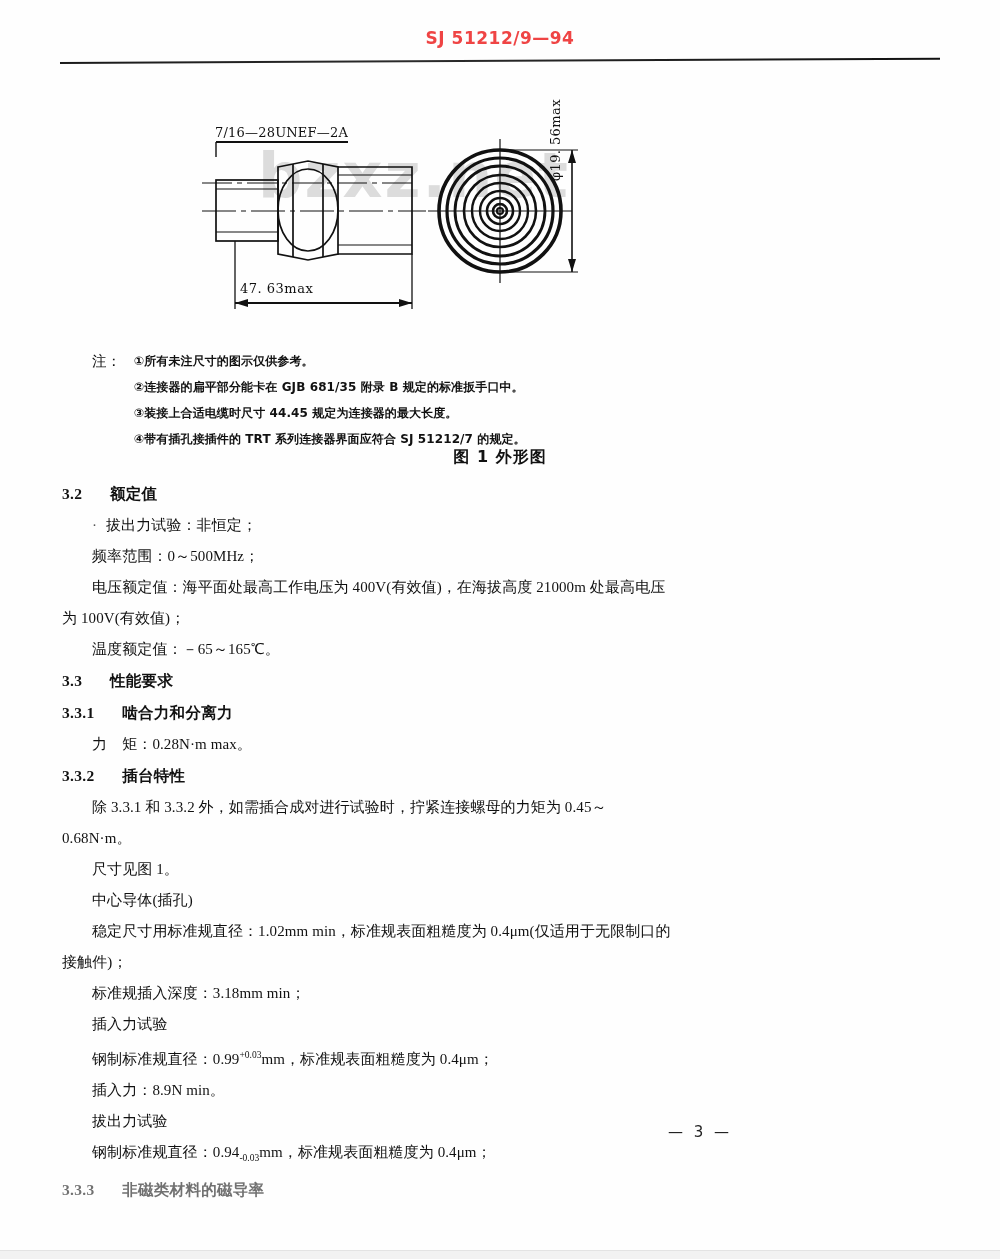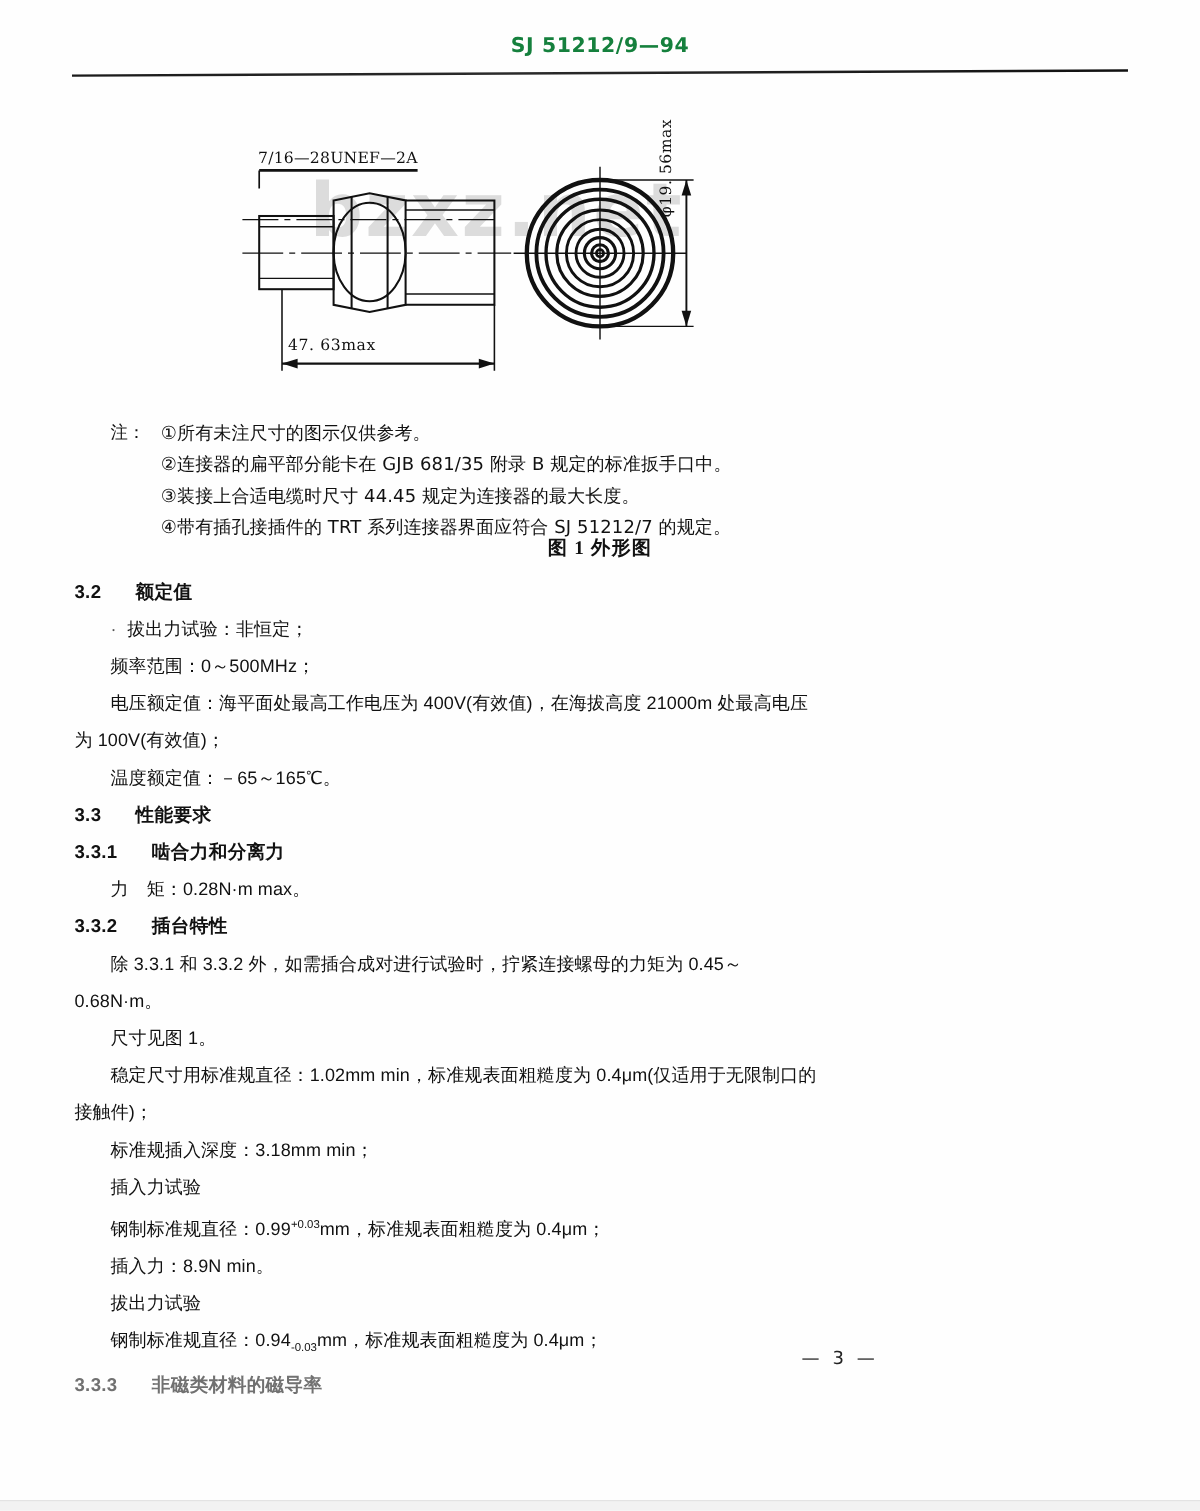--- a/index.html
+++ b/index.html
@@ -28,21 +28,21 @@
     position: absolute;
     left: 0; top: 28px;
     width: 1000px;
     text-align: center;
   }
   .header-title {
     font-family: "DejaVu Sans", "Liberation Sans", sans-serif;
     font-size: 17px;
     font-weight: bold;
     letter-spacing: 0.5px;
-    color: #15803d;
+    color: #ef4444;
   }
   .header-rule {
     position: absolute;
     left: 60px;
     top: 62px;
     width: 880px;
     height: 2px;
     background: linear-gradient(to right, #1a1a1a 0%, #2b2b2b 40%, #111 100%);
     transform: rotate(-0.28deg);
     transform-origin: left center;
@@ -107,45 +107,45 @@
     line-height: 26px;
     color: #111;
   }
   .notes-label {
     width: 42px;
     flex: 0 0 42px;
     font-size: 14.5px;
   }
   .notes-list { flex: 1 1 auto; }
   .note-item {
-    font-size: 15px;
+    font-size: 12px;
     line-height: 26px;
     letter-spacing: 0.1px;
+    font-weight: bold;
   }
   .fig-caption {
     position: absolute;
     left: 0; top: 447px;
     width: 1000px;
     text-align: center;
     font-size: 16px;
     font-weight: bold;
     letter-spacing: 1px;
     color: #111;
-    font-family: Liberation Serif, serif;
   }
 
   
   .body {
     position: absolute;
     left: 62px;
     top: 478px;
     width: 880px;
   }
   .ln {
-    font-family: Liberation Sans, sans-serif;
+    font-family: Liberation Serif, serif;
     font-size: 15px;
     line-height: 31px;
     color: #111;
     white-space: nowrap;
     letter-spacing: 0.1px;
   }
   .h-num {
     font-weight: bold;
     font-size: 15.5px;
     letter-spacing: 0.3px;
@@ -314,20 +314,21 @@
     <div class="ln ind1">力　矩：0.28N·m max。</div>
 
     <div class="ln ind-h">
       <span class="h-num">3.3.2</span>
       <span class="spacer-heading2"></span>
       <span class="h-num">插台特性</span>
     </div>
     <div class="ln ind1">除 3.3.1 和 3.3.2 外，如需插合成对进行试验时，拧紧连接螺母的力矩为 0.45～</div>
     <div class="ln ind0">0.68N·m。</div>
     <div class="ln ind1">尺寸见图 1。</div>
+    <div class="ln ind1">中心导体(插孔)</div>
     <div class="ln ind1">稳定尺寸用标准规直径：1.02mm min，标准规表面粗糙度为 0.4μm(仅适用于无限制口的</div>
     <div class="ln ind0">接触件)；</div>
     <div class="ln ind1">标准规插入深度：3.18mm min；</div>
     <div class="ln ind1">插入力试验</div>
     <div class="ln ind1">
       <span>钢制标准规直径：0.99</span><sup class="tol">+0.03</sup><span>mm，标准规表面粗糙度为 0.4μm；</span>
     </div>
     <div class="ln ind1">插入力：8.9N min。</div>
     <div class="ln ind1">拔出力试验</div>
     <div class="ln ind1">

